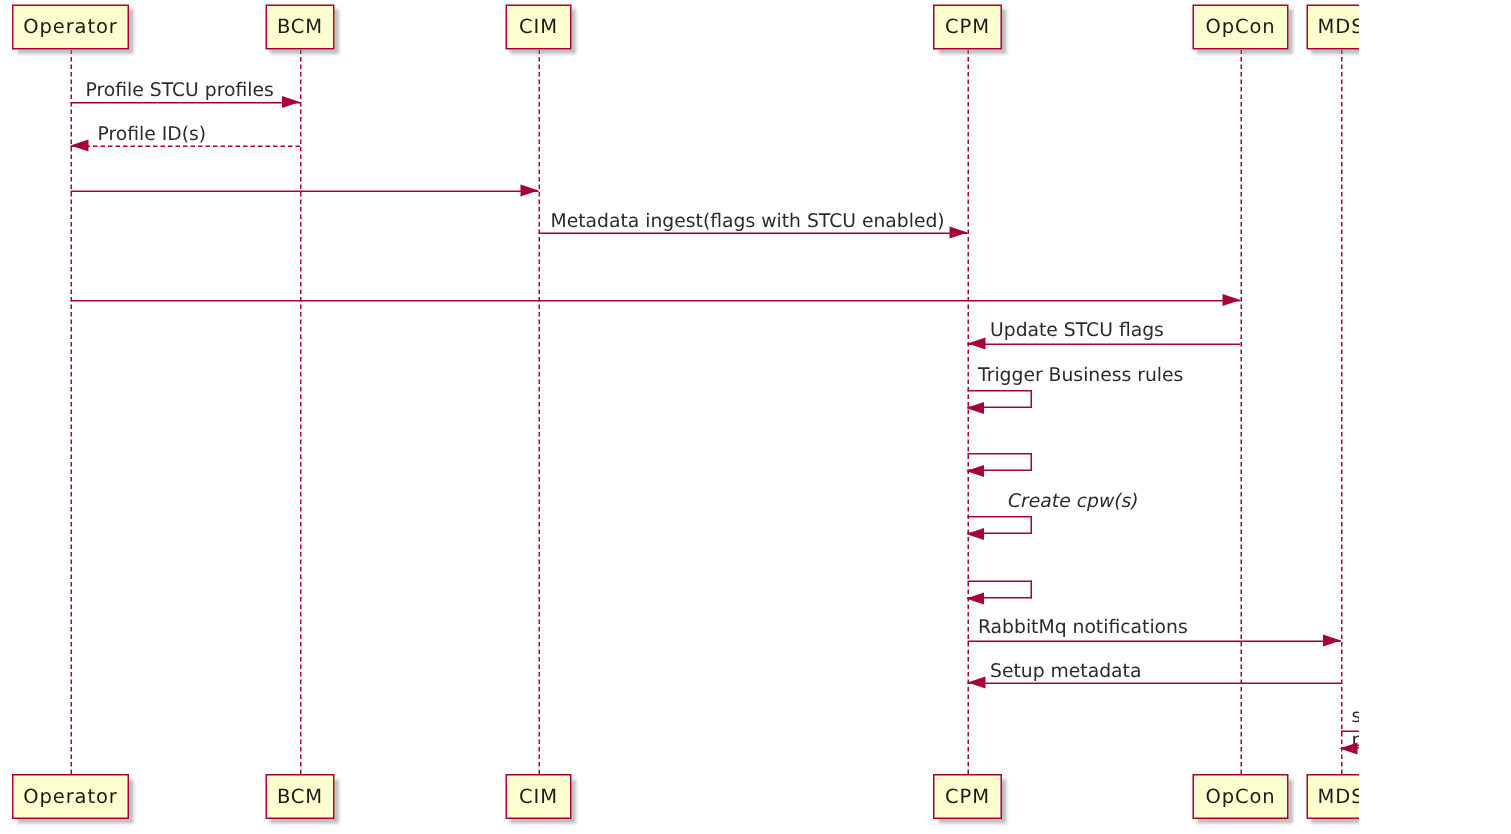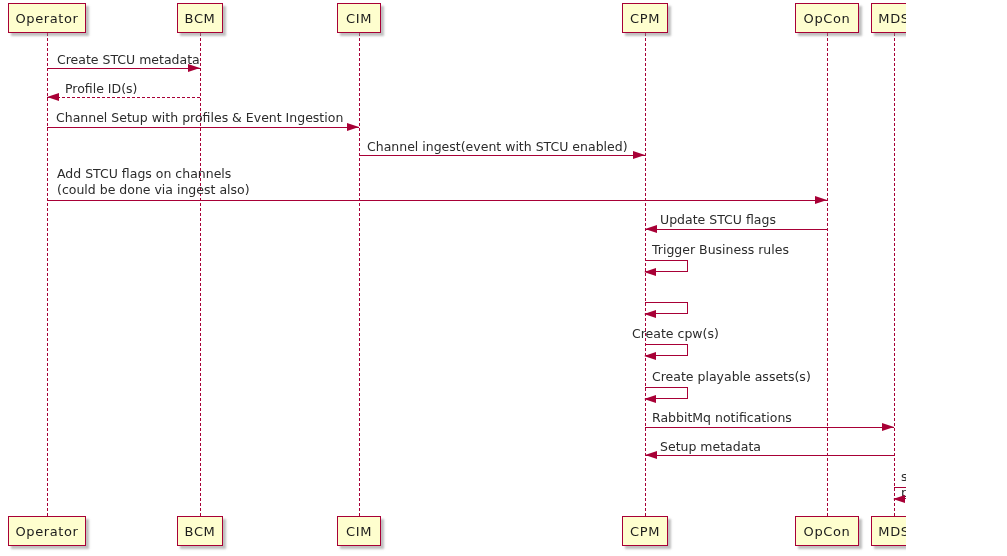--- a/index.html
+++ b/index.html
@@ -111,72 +111,68 @@
   <div class="actor" style="left:795px; top:3px; width:64px;">OpCon</div>
   <div class="actor" style="left:871px; top:3px; width:46px;">MDS</div>
 
   <div class="actor" style="left:8px;   top:516px; width:78px;">Operator</div>
   <div class="actor" style="left:177px; top:516px; width:46px;">BCM</div>
   <div class="actor" style="left:337px; top:516px; width:44px;">CIM</div>
   <div class="actor" style="left:622px; top:516px; width:46px;">CPM</div>
   <div class="actor" style="left:795px; top:516px; width:64px;">OpCon</div>
   <div class="actor" style="left:871px; top:516px; width:46px;">MDS</div>
 
-  <div class="msg-label" style="left:57px; top:52px;">Create STCU metadata</div>
+  <div class="msg-label" style="left:57px; top:52px;">Profile STCU profiles</div>
   <div class="arrow" style="left:47px; top:64px; width:153px;">
     <div class="arrow-line"></div>
     <div class="head right"></div>
   </div>
 
   <div class="msg-label" style="left:65px; top:81px;">Profile ID(s)</div>
   <div class="arrow dashed" style="left:47px; top:93px; width:153px;">
     <div class="arrow-line"></div>
     <div class="head left"></div>
   </div>
 
-  <div class="msg-label" style="left:56px; top:110px;">Channel Setup with profiles &amp; Event Ingestion</div>
   <div class="arrow" style="left:47px; top:123px; width:312px;">
     <div class="arrow-line"></div>
     <div class="head right"></div>
   </div>
 
-  <div class="msg-label" style="left:367px; top:139px;">Channel ingest(event with STCU enabled)</div>
+  <div class="msg-label" style="left:367px; top:139px;">Metadata ingest(flags with STCU enabled)</div>
   <div class="arrow" style="left:359px; top:151px; width:286px;">
     <div class="arrow-line"></div>
     <div class="head right"></div>
   </div>
 
-  <div class="msg-label" style="left:57px; top:166px;">Add STCU flags on channels
-(could be done via ingest also)</div>
   <div class="arrow" style="left:47px; top:196px; width:780px;">
     <div class="arrow-line"></div>
     <div class="head right"></div>
   </div>
 
   <div class="msg-label" style="left:660px; top:212px;">Update STCU flags</div>
   <div class="arrow" style="left:645px; top:225px; width:182px;">
     <div class="arrow-line"></div>
     <div class="head left"></div>
   </div>
 
   <div class="msg-label" style="left:652px; top:242px;">Trigger Business rules</div>
   <div class="self-loop" style="left:645px; top:260px; width:42px;">
     <div class="loop-head"></div>
   </div>
 
   <div class="self-loop" style="left:645px; top:302px; width:42px;">
     <div class="loop-head"></div>
   </div>
 
-  <div class="msg-label" style="left:632px; top:326px;">Create cpw(s)</div>
+  <div class="msg-label" style="left:672px; top:326px;font-style:italic;">Create cpw(s)</div>
   <div class="self-loop" style="left:645px; top:344px; width:42px;">
     <div class="loop-head"></div>
   </div>
 
-  <div class="msg-label" style="left:652px; top:369px;">Create playable assets(s)</div>
   <div class="self-loop" style="left:645px; top:387px; width:42px;">
     <div class="loop-head"></div>
   </div>
 
   <div class="msg-label" style="left:652px; top:410px;">RabbitMq notifications</div>
   <div class="arrow" style="left:645px; top:423px; width:249px;">
     <div class="arrow-line"></div>
     <div class="head right"></div>
   </div>
 

